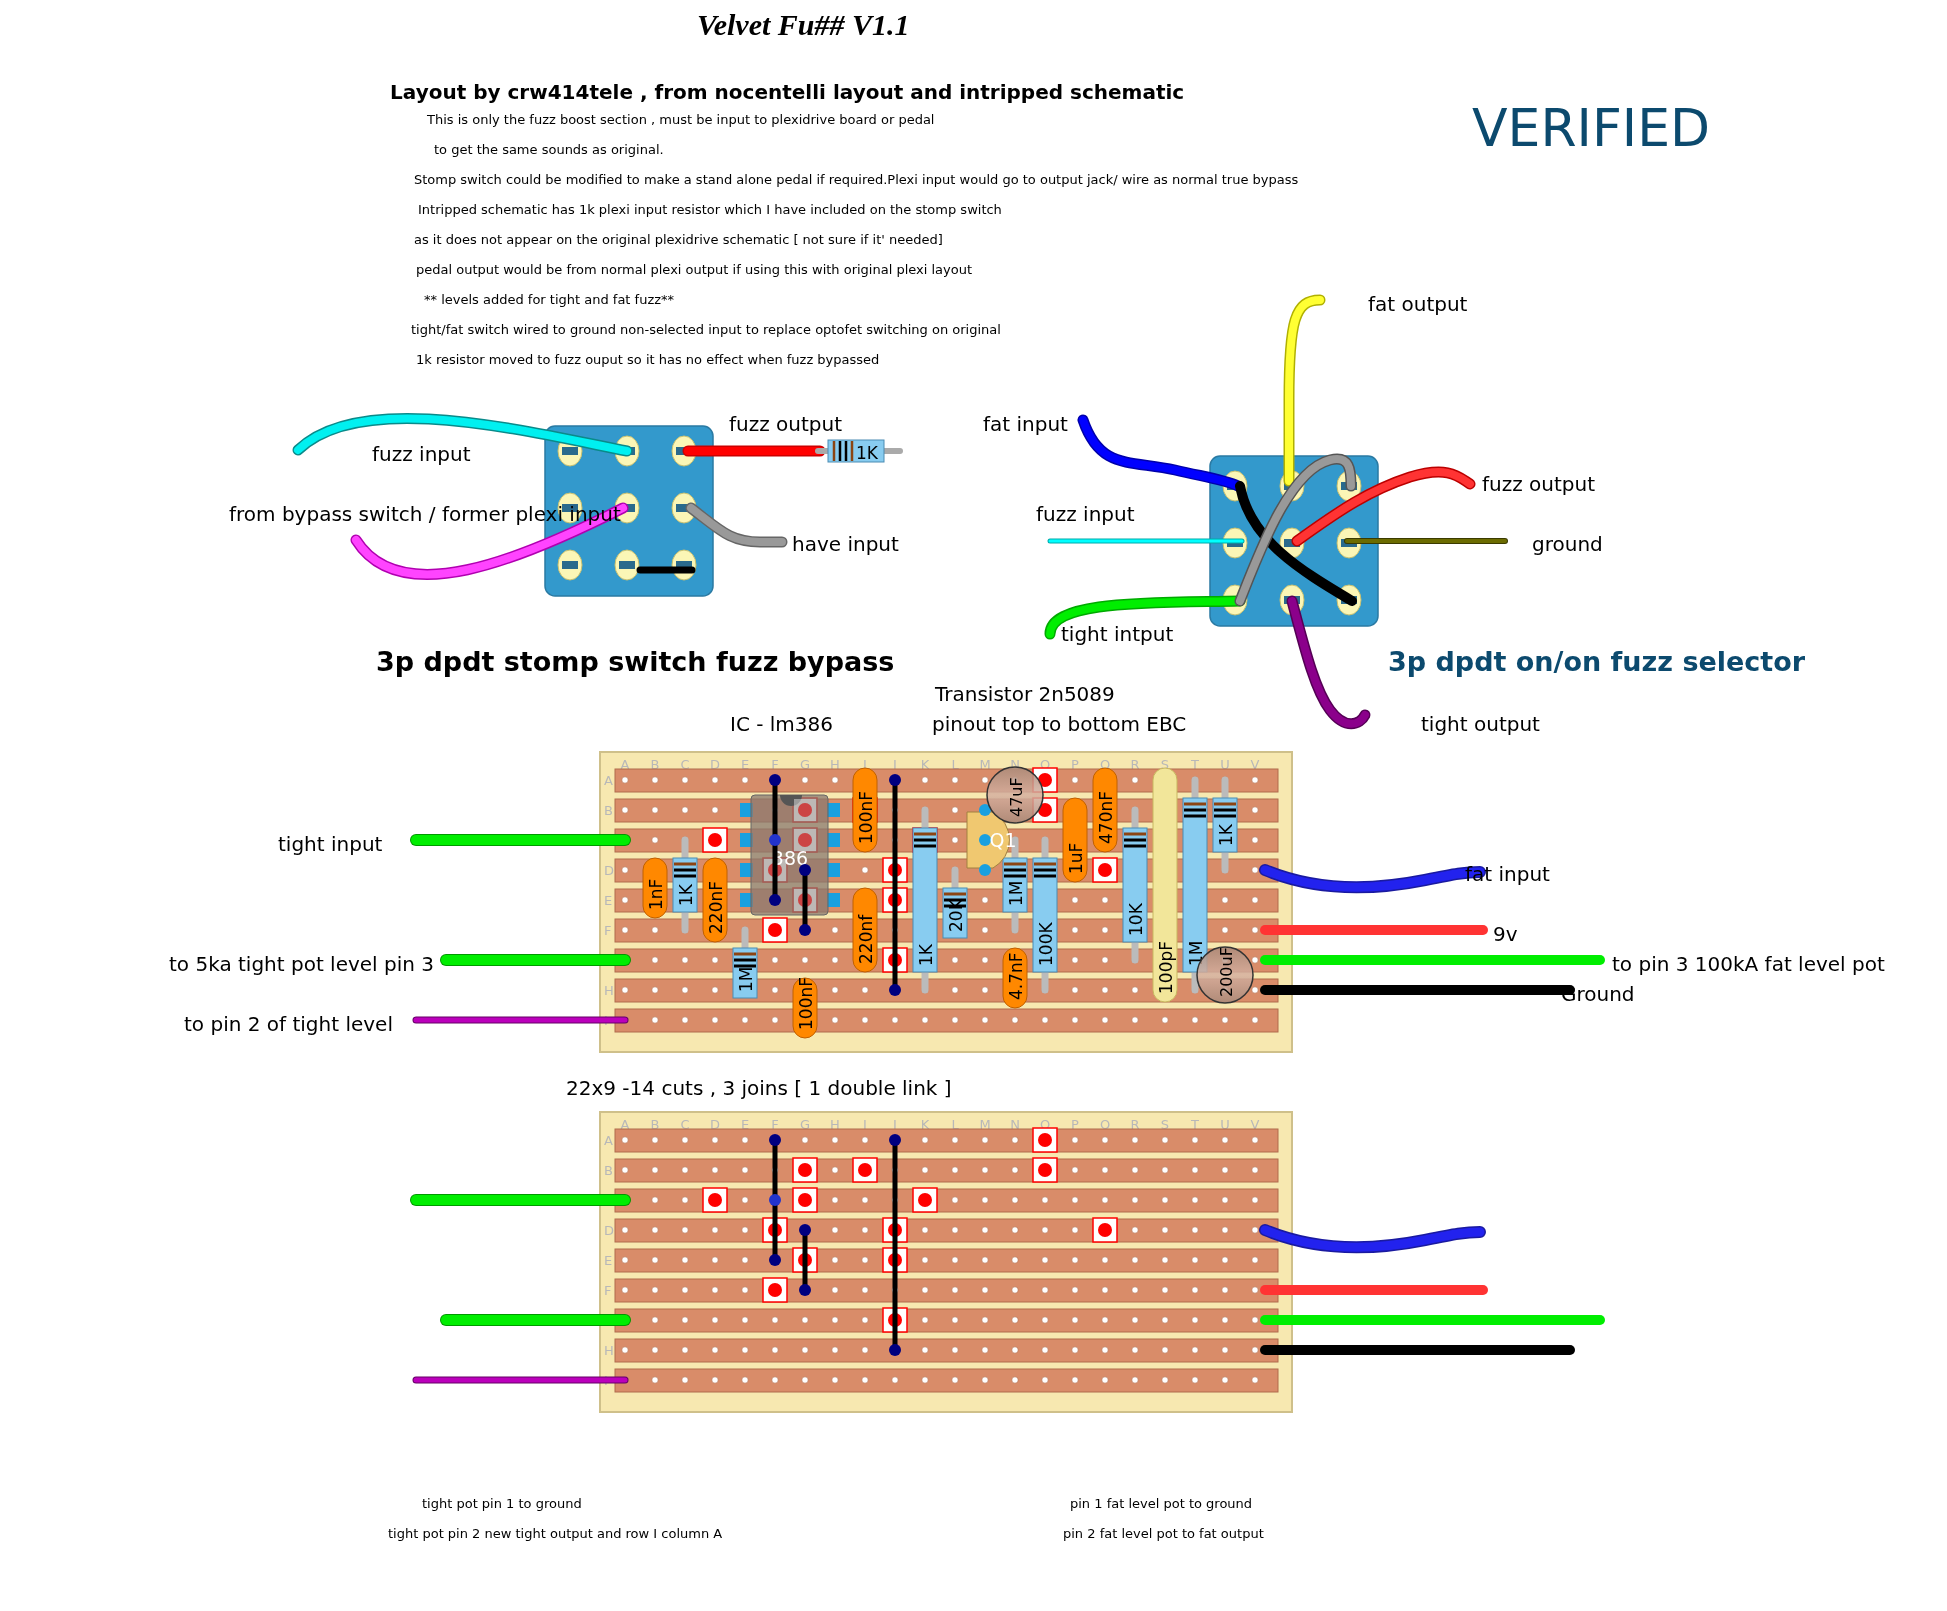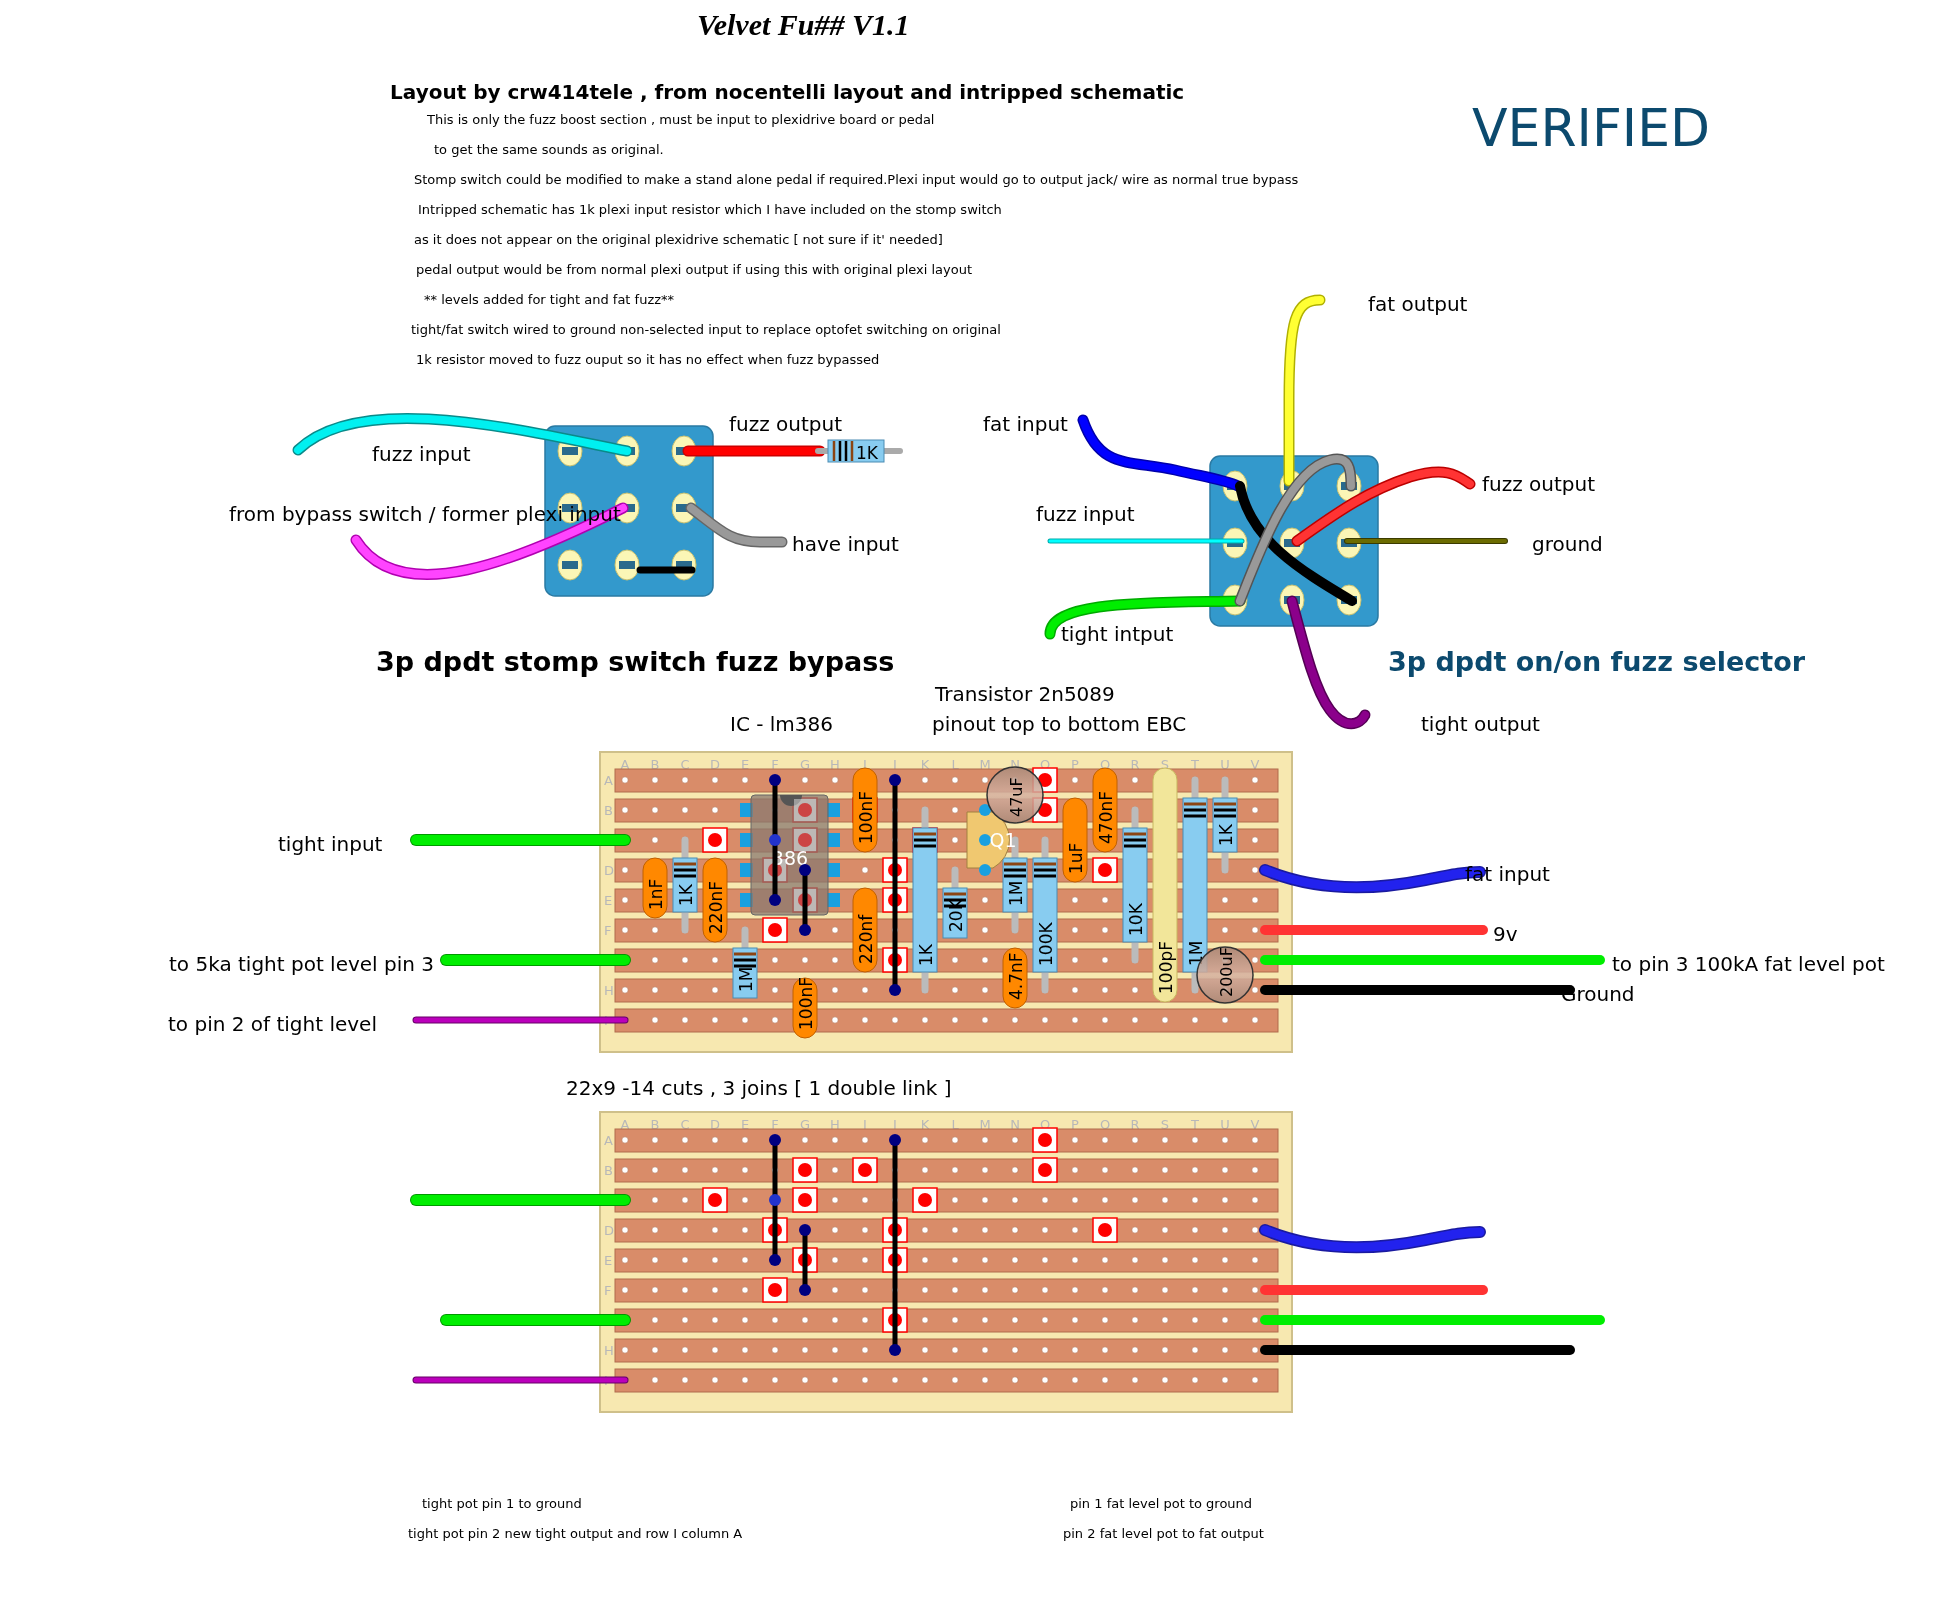--- a/index.html
+++ b/index.html
@@ -830,22 +830,22 @@
 <div class="abs lbl" style="left:1421px;top:712px">tight output</div>
 <div class="abs heading" style="left:1356px;top:646px;color:#0c4a6e">3p dpdt on/on fuzz selector</div>
 
 <div class="abs lbl" style="left:935px;top:682px">Transistor 2n5089</div>
 <div class="abs lbl" style="left:932px;top:712px">pinout top to bottom EBC</div>
 <div class="abs lbl" style="left:730px;top:712px">IC - lm386</div>
 <div class="abs lbl" style="left:566px;top:1076px">22x9 -14 cuts , 3 joins [ 1 double link ]</div>
 
 <div class="abs lbl" style="left:278px;top:832px">tight input</div>
 <div class="abs lbl" style="left:169px;top:952px">to 5ka tight pot level  pin 3</div>
-<div class="abs lbl" style="left:168px;top:1012px">to pin 2 of tight level</div>
+<div class="abs lbl" style="left:184px;top:1012px">to pin 2 of tight level</div>
 <div class="abs lbl" style="left:1465px;top:862px">fat input</div>
 <div class="abs lbl" style="left:1493px;top:922px">9v</div>
 <div class="abs lbl" style="left:1612px;top:952px">to pin 3 100kA fat level  pot</div>
 <div class="abs lbl" style="left:1561px;top:982px">Ground</div>
 
 <div class="abs note" style="left:422px;top:1496px">tight pot pin 1 to ground</div>
-<div class="abs note" style="left:408px;top:1526px">tight pot pin 2 new   tight output and row I column A</div>
+<div class="abs note" style="left:388px;top:1526px">tight pot pin 2 new   tight output and row I column A</div>
 <div class="abs note" style="left:1070px;top:1496px">pin 1 fat level pot to ground</div>
 <div class="abs note" style="left:1063px;top:1526px">pin 2 fat level pot to fat output</div>
 
 </body></html>

